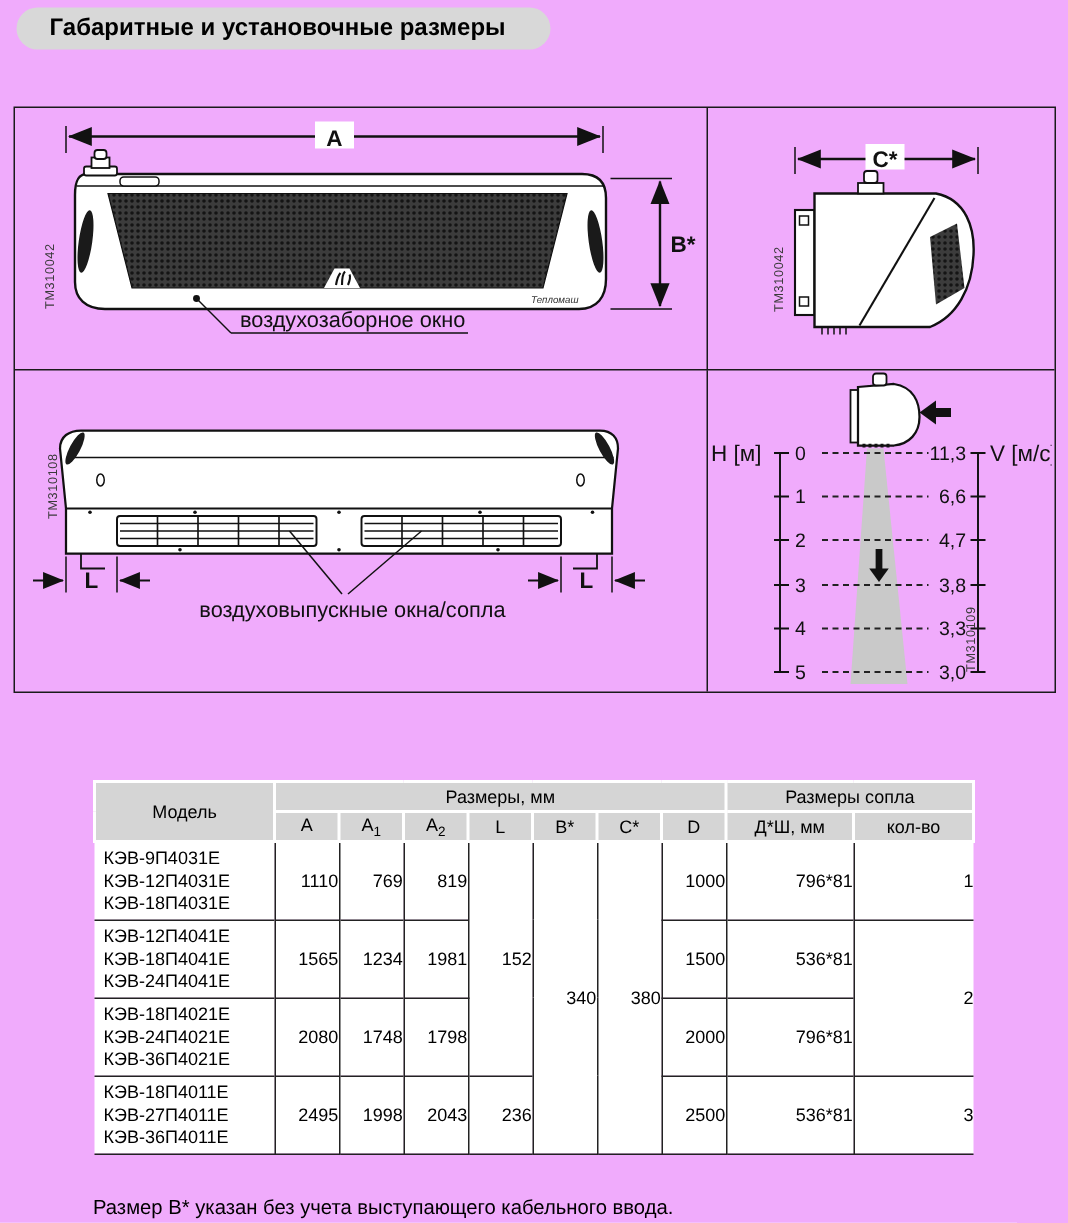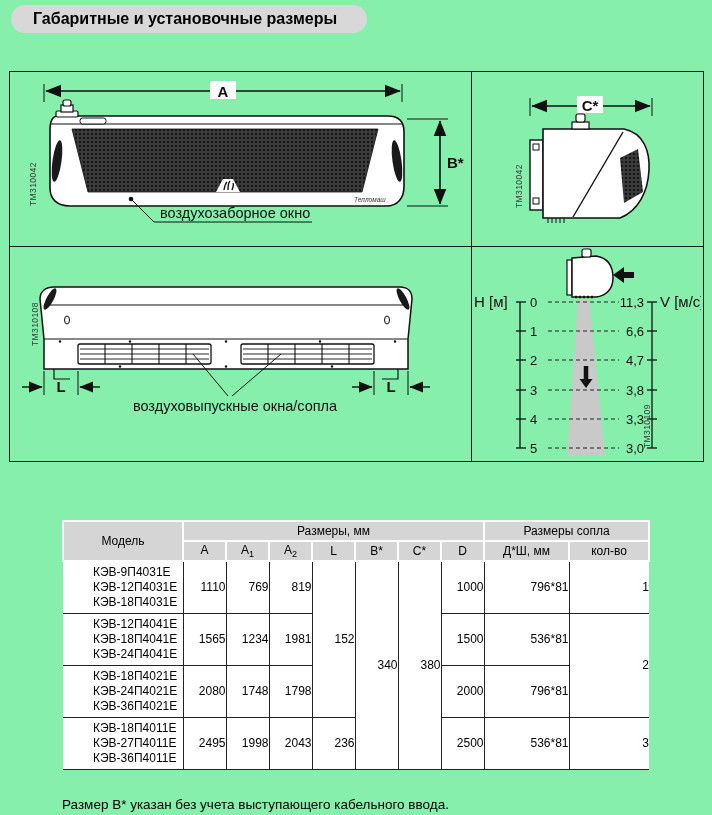--- a/index.html
+++ b/index.html
@@ -1,17 +1,17 @@
 <!DOCTYPE html>
 <html><head>
 <meta charset="utf-8">
 <style>
   * { margin: 0; padding: 0; box-sizing: border-box; }
   body { background: #fff; font-family: "Liberation Sans", sans-serif; color: #111; }
-  .page { position: relative; width: 712px; height: 815px; background: #86efac; overflow: hidden; }
+  .page { position: relative; width: 712px; height: 815px; background: #f0abfc; overflow: hidden; }
 
   .title-pill {
     position: absolute; left: 11px; top: 5px; height: 28px;
     background: #d8d8d8; border-radius: 14px;
     padding: 0 30px 0 22px; display: flex; align-items: center;
     font-size: 16px; font-weight: bold; color: #000;
   }
 
   .frame {
     position: absolute; left: 9px; top: 71px; width: 695px; height: 391px;
@@ -44,21 +44,21 @@
   table.dims td {
     border-left: 1px solid #222; border-right: 1px solid #222;
     font-size: 12px; text-align: right; vertical-align: middle;
     height: 52px; background: #fff; color: #000;
   }
   table.dims tbody tr + tr td { border-top: 1.8px solid #222; }
   table.dims tbody tr:last-child td { border-bottom: 1.8px solid #222; }
   table.dims td.bb { border-bottom: 1.8px solid #222; }
   table.dims td.col-first { border-left: none; text-align: left; padding-left: 6px; }
   table.dims td.col-last { border-right: none; }
-  .model-line { line-height: 15px; white-space: nowrap; margin-left: 24px; }
+  .model-line { line-height: 15px; white-space: nowrap; }
 
   .notes { position: absolute; left: 62px; top: 796px; font-size: 13.5px; line-height: 17px; color: #000; }
 </style>
 </head>
 <body>
 
 <div class="page">
 
   <div class="title-pill">Габаритные и установочные размеры</div>
 

